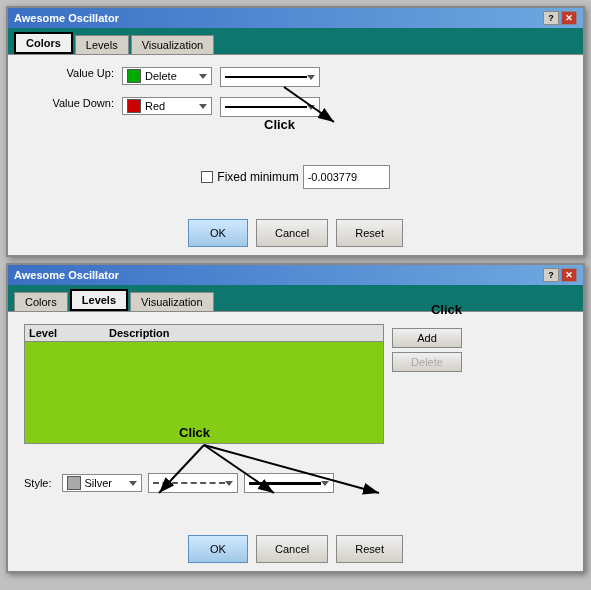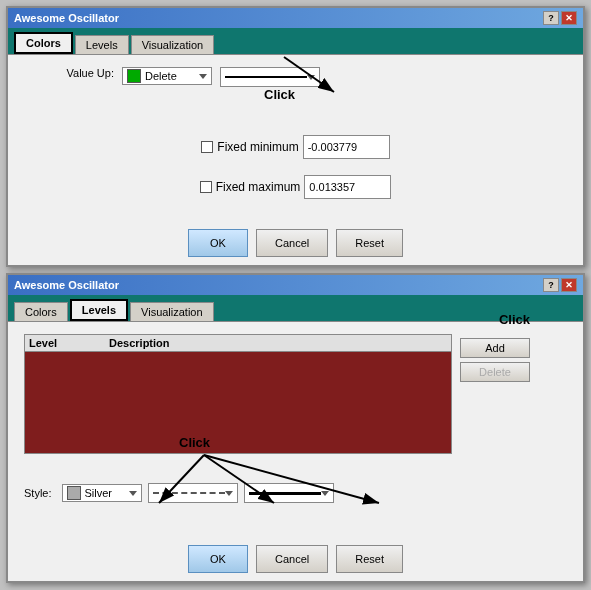--- a/index.html
+++ b/index.html
@@ -198,22 +198,22 @@
     }
 
     .btn.ok {
       background: linear-gradient(to bottom, #d0e8ff, #a0c8e8);
       border-color: #5a8fc0;
     }
 
     
     .levels-table {
       border: 1px solid #888;
-      background: #7f1d1d;
-      width: 428px;
+      background: #84cc16;
+      width: 360px;
       height: 120px;
       margin-bottom: 8px;
     }
 
     .levels-table-header {
       display: flex;
       background: #e0e0e0;
       border-bottom: 1px solid #888;
       padding: 2px 4px;
       font-size: 11px;
@@ -299,43 +299,50 @@
         <span class="color-indicator" style="background:#00aa00;"></span>
         <span>Delete</span>
         <span class="dropdown-arrow"></span>
       </div>
       <div class="line-style-dropdown">
         <div class="line-solid"></div>
         <span class="dropdown-arrow"></span>
       </div>
     </div>
 
+    <div class="form-row">
+      <span class="form-label">Value Down:</span>
+      <div class="dropdown">
+        <span class="color-indicator" style="background:#cc0000;"></span>
+        <span>Red</span>
+        <span class="dropdown-arrow"></span>
+      </div>
+      <div class="line-style-dropdown">
+        <div class="line-solid"></div>
+        <span class="dropdown-arrow"></span>
+      </div>
+    </div>
 
     <div style="position:relative; height:30px;">
       <span class="click-label" style="left:240px; top:-10px;">Click</span>
       <svg style="position:absolute; left:0; top:-60px; width:100%; height:80px;">
         <defs>
           <marker id="arrowhead1" markerWidth="8" markerHeight="6" refX="8" refY="3" orient="auto">
             <polygon points="0 0, 8 3, 0 6" fill="#000"></polygon>
           </marker>
         </defs>
         <line x1="260" y1="20" x2="310" y2="55" stroke="#000" stroke-width="2" marker-end="url(#arrowhead1)"></line>
       </svg>
     </div>
 
     <div class="fixed-row" style="margin-top:8px;">
       <div class="fixed-group">
         <span class="checkbox"></span>
         <span>Fixed minimum</span>
         <input class="fixed-input" type="text" value="-0.003779" style="">
-      </div>
-      <div class="fixed-group">
-        <span class="checkbox"></span>
-        <span>Fixed maximum</span>
-        <input class="fixed-input" type="text" value="0.013357" style="">
       </div>
     </div>
   </div>
 
   <div class="button-row">
     <button class="btn ok">OK</button>
     <button class="btn">Cancel</button>
     <button class="btn">Reset</button>
   </div>
 </div>

